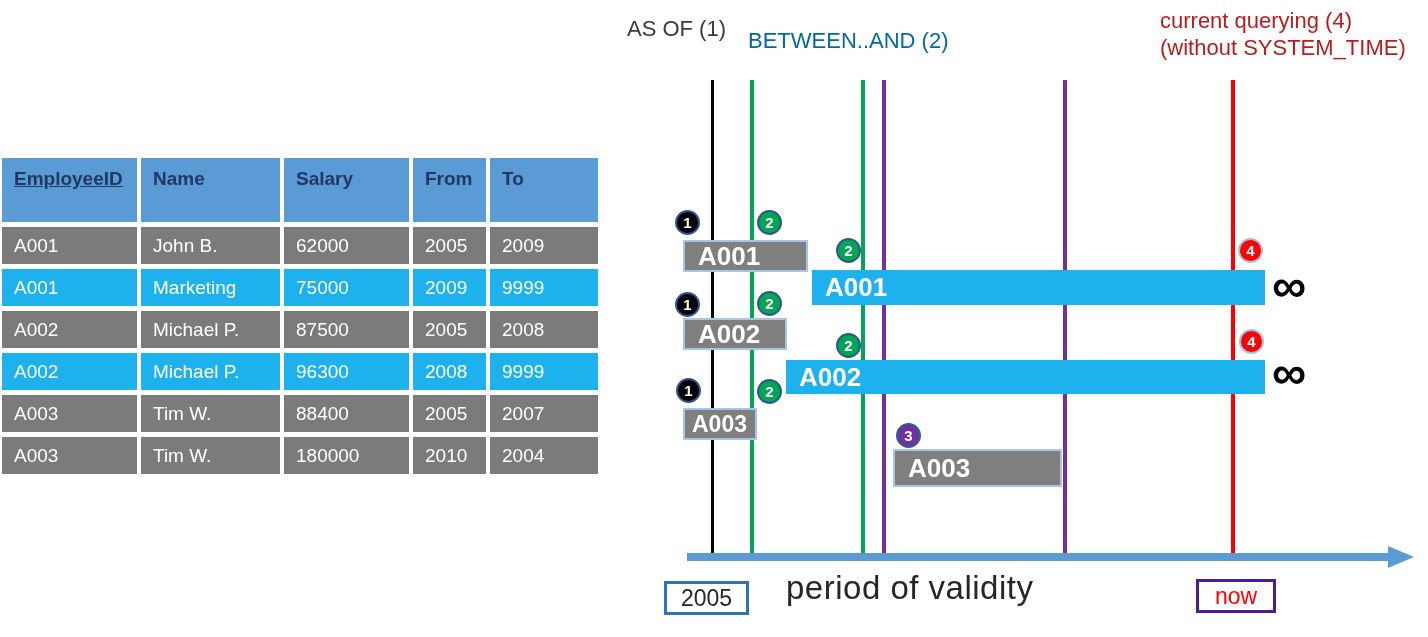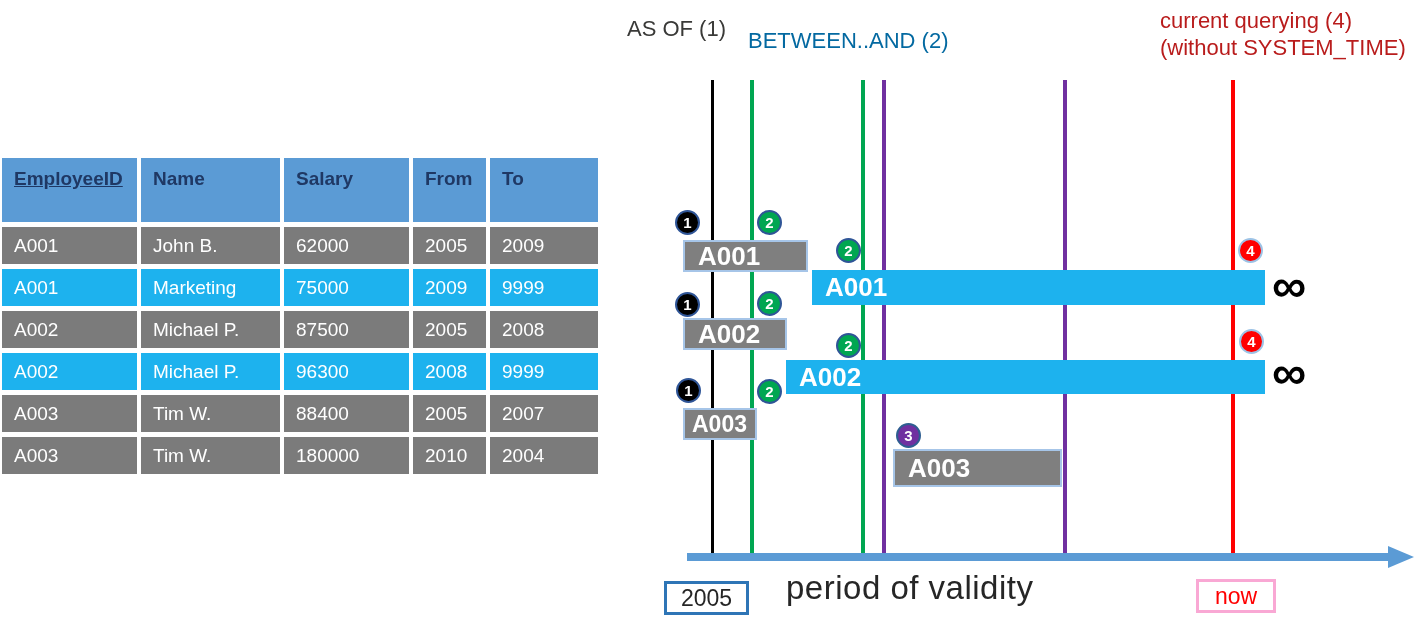--- a/index.html
+++ b/index.html
@@ -81,21 +81,21 @@
 
   
   #axis-line { position:absolute; left:687px; top:553px; width:703px; height:8px; background:#5b9bd5; }
   #axis-head { position:absolute; left:1388px; top:546px; width:0; height:0;
                border-left:26px solid #5b9bd5; border-top:11px solid transparent; border-bottom:11px solid transparent; }
 
   
   .tag-box { position:absolute; display:flex; align-items:center; justify-content:center;
              background:#ffffff; font-size:23px; }
   #box-2005 { left:664px;  top:581px; width:85px; height:34px; border:3px solid #2e75b6; color:#262626; }
-  #box-now  { left:1196px; top:579px; width:80px; height:34px; border:3px solid #f9a8d4; color:#ff0000; }
+  #box-now  { left:1196px; top:579px; width:80px; height:34px; border:3px solid #4c1d95; color:#ff0000; }
   #axis-caption { position:absolute; left:786px; top:569px; font-size:33px; color:#262626;
                   letter-spacing:0.5px; white-space:nowrap; }
 </style>
 </head>
 <body>
 
 <div id="canvas">
 
   <table class="emp-table">
     <colgroup>

